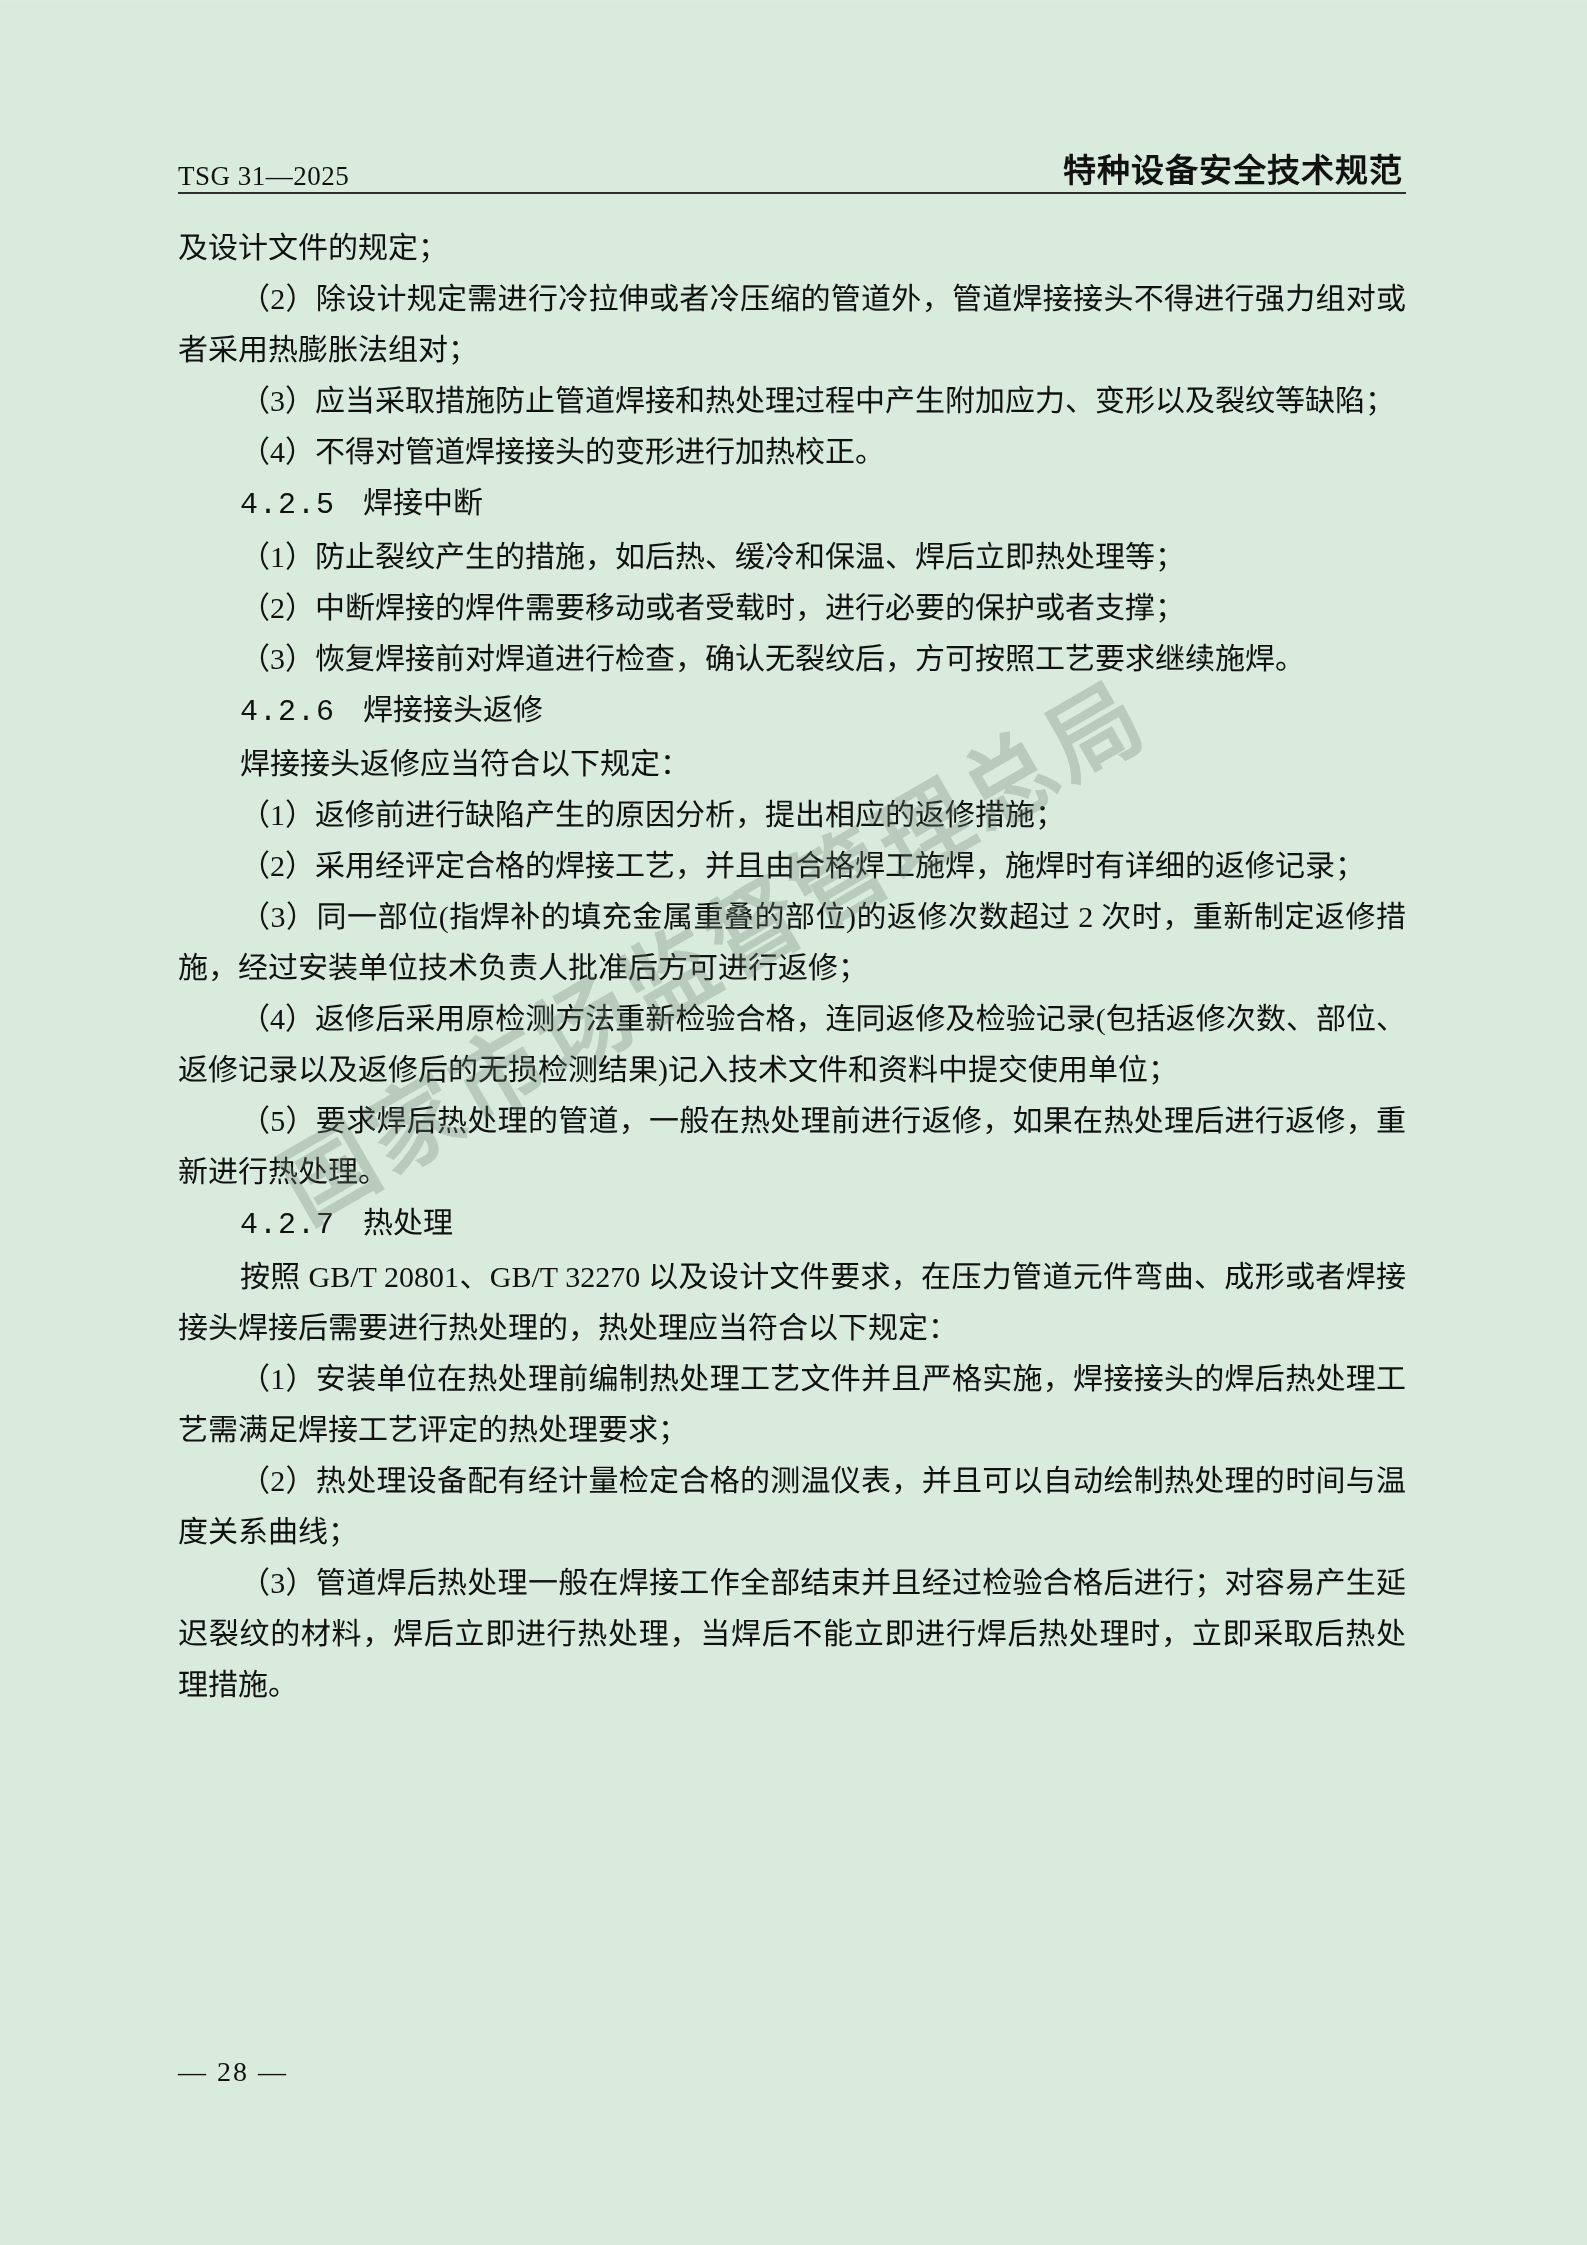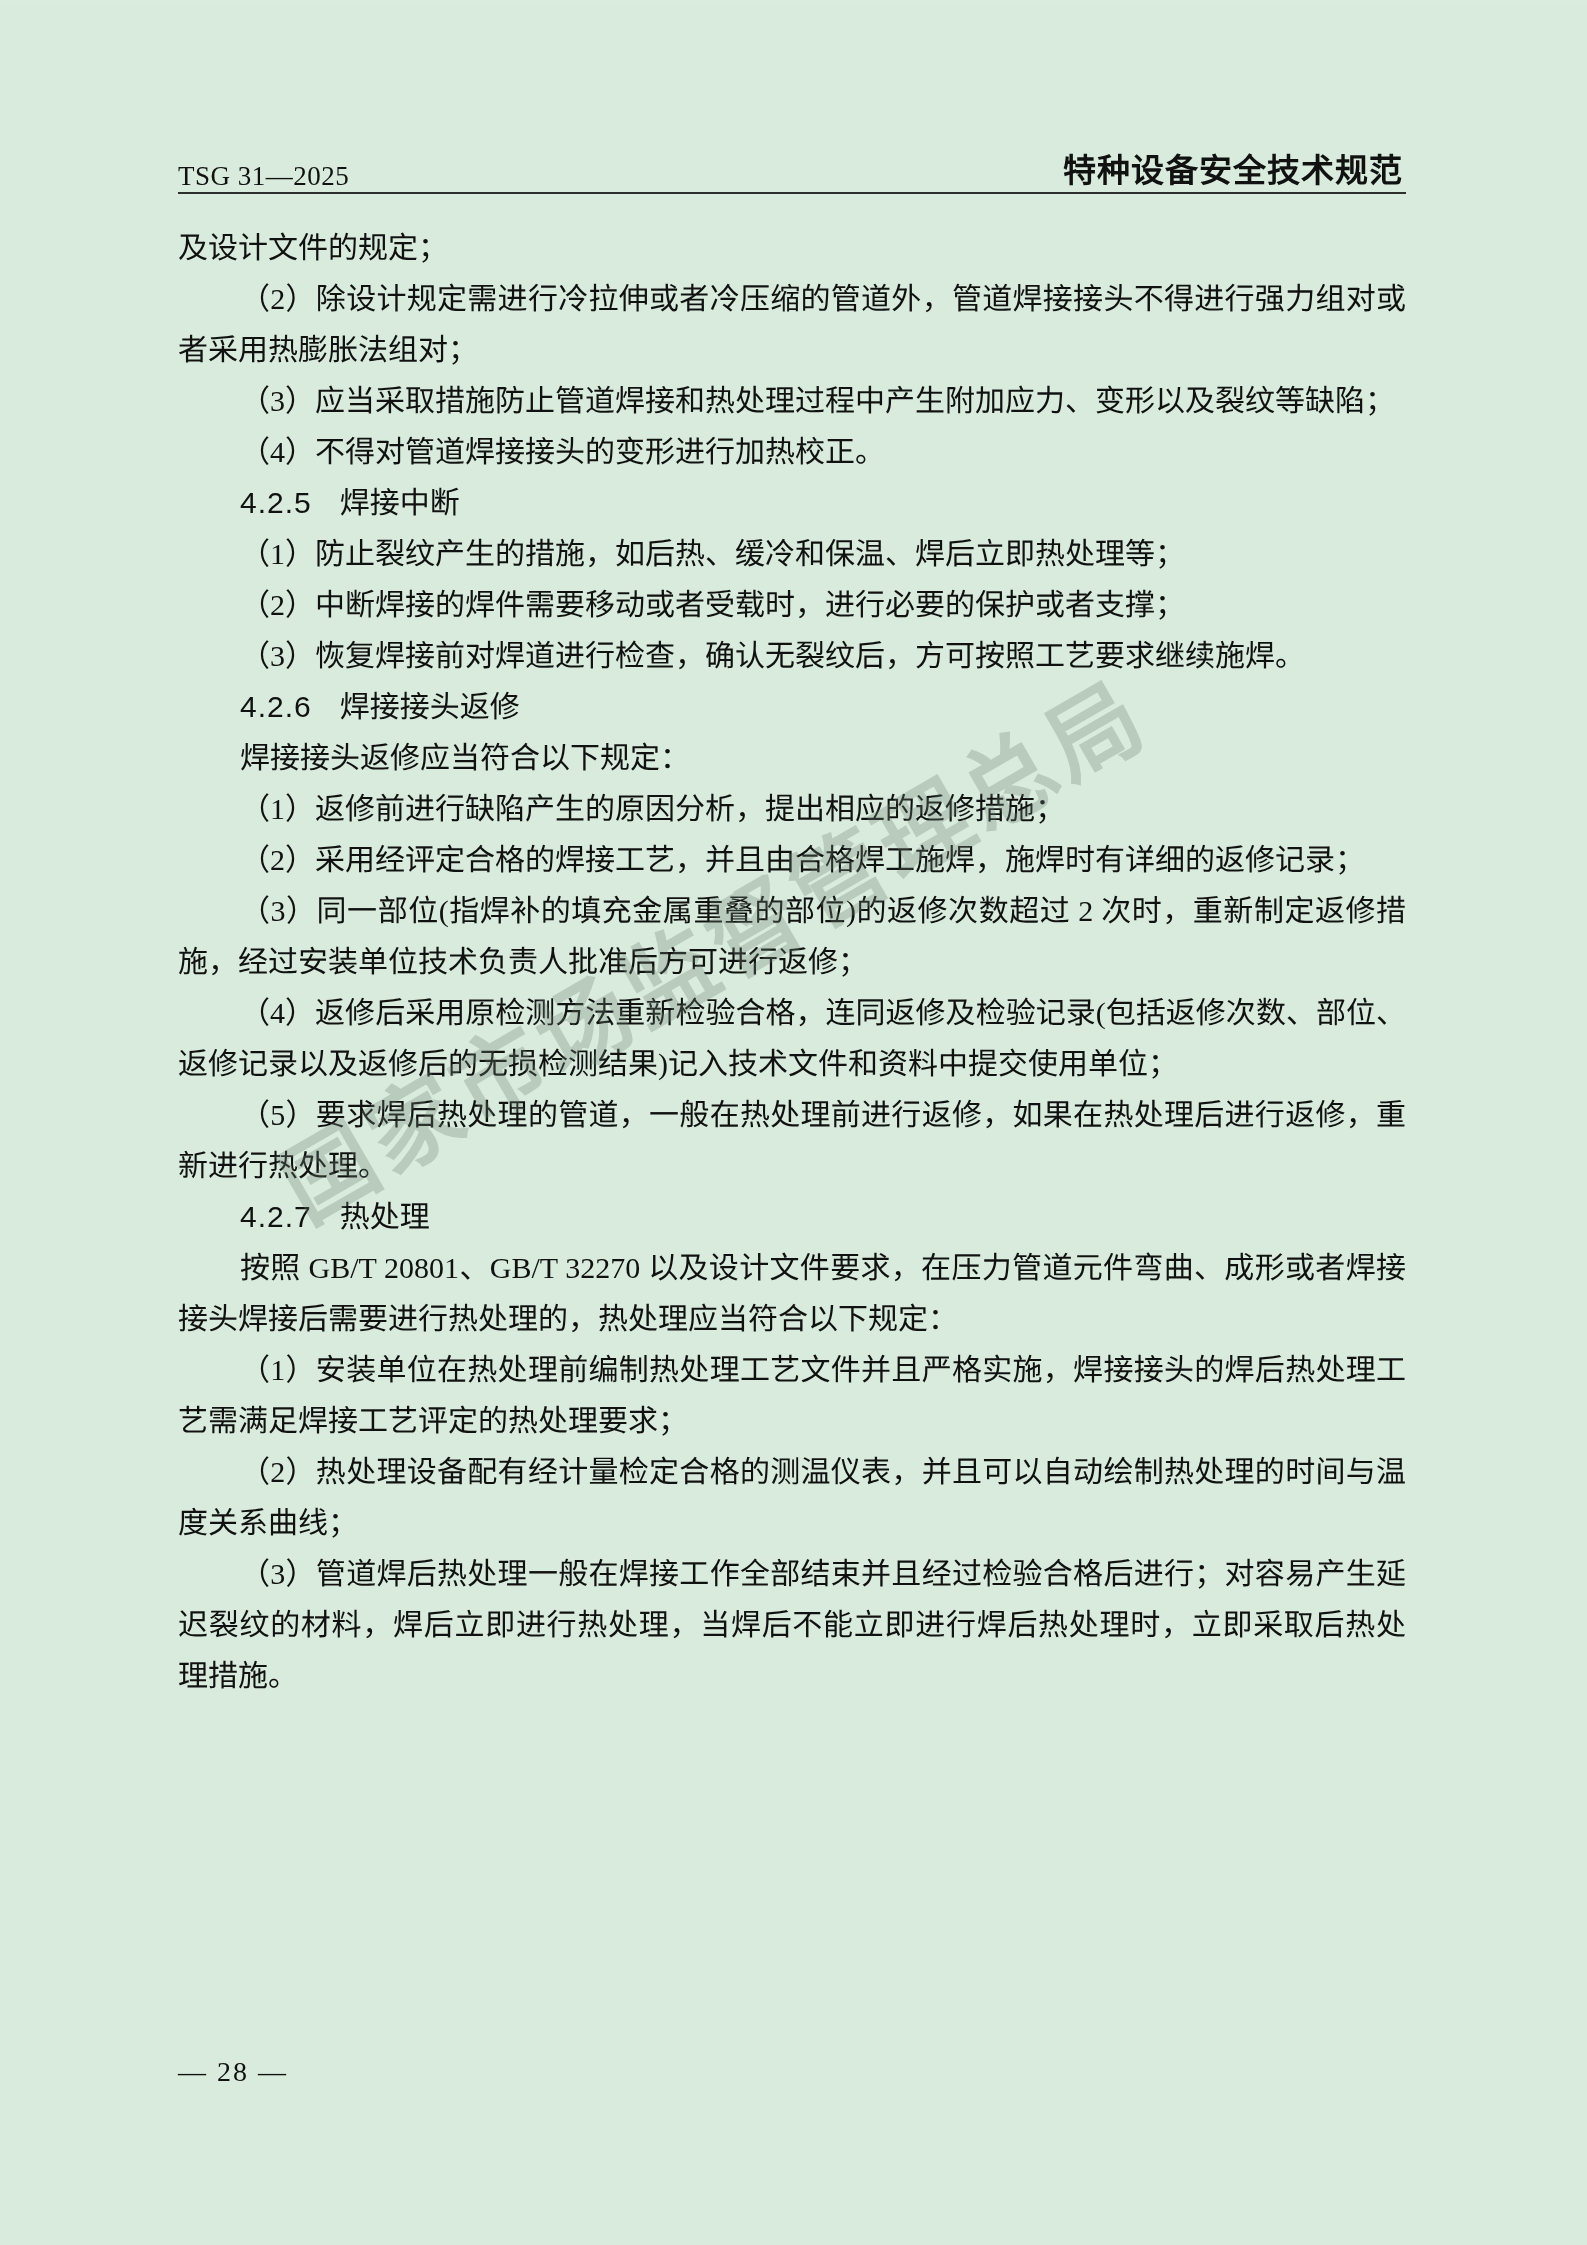--- a/index.html
+++ b/index.html
@@ -69,21 +69,21 @@
     text-align: justify;
     text-justify: inter-ideograph;
   }
   .indent { text-indent: 62px; }
   .heading {
     text-indent: 62px;
     margin-top: 4px;
   }
   .heading .num {
     letter-spacing: 1px;
-    font-family: Liberation Sans, sans-serif;
+    font-family: Liberation Mono, monospace;
   }
   .heading .gap { display: inline-block; width: 28px; }
   
   .watermark {
     position: absolute;
     left: 330px;
     top: 560px;
     width: 760px;
     height: 760px;
     pointer-events: none;

